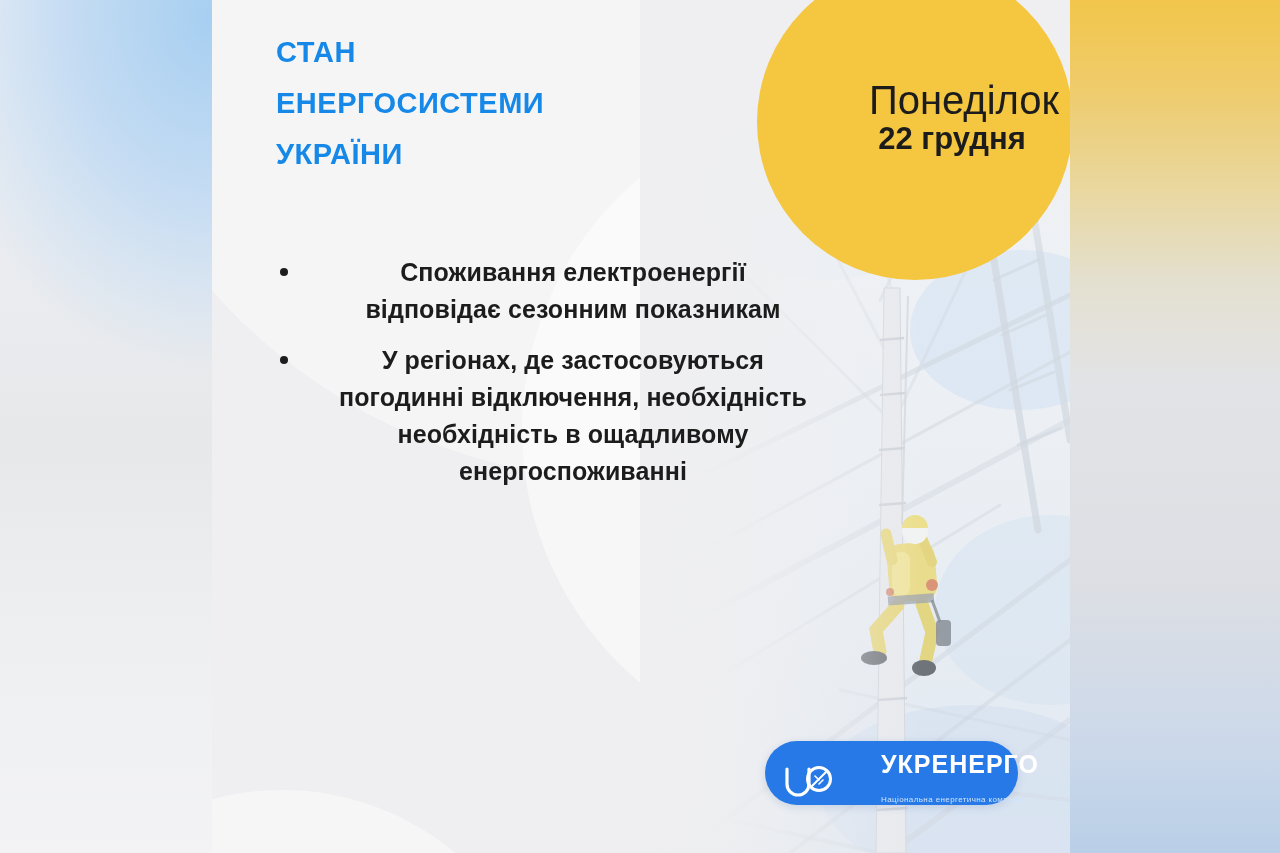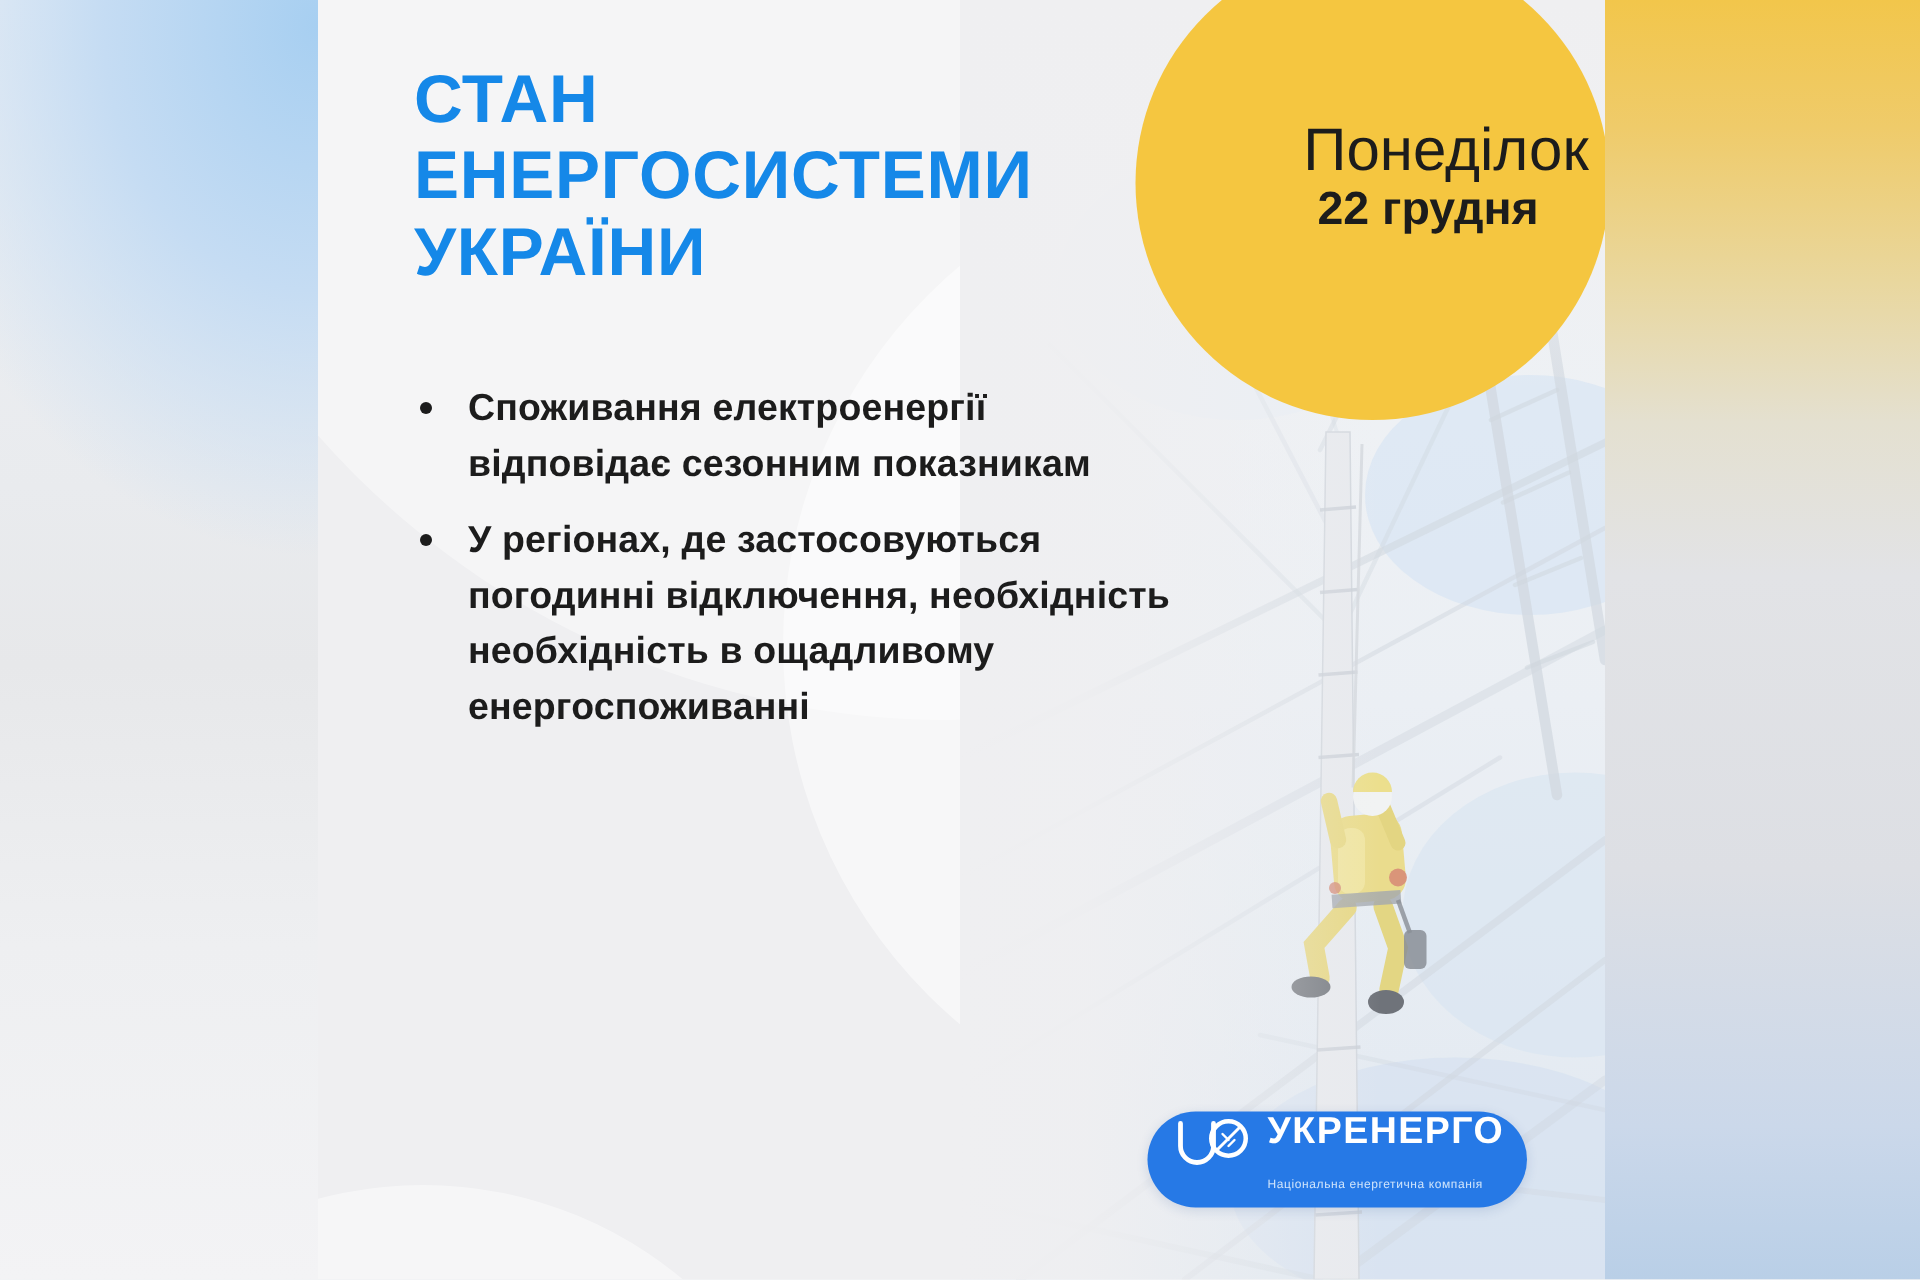--- a/index.html
+++ b/index.html
@@ -52,38 +52,39 @@
   .date-text{
     position:absolute;left:50%;top:118px;transform:translateX(-50%);
     margin-left:37px;width:max-content;text-align:center;color:var(--text-dark,#1C1C1C);
   }
   .weekday{font-size:40px;line-height:36px;font-weight:400;margin-left:24px;}
   .dateline{font-size:31px;line-height:38px;font-weight:700;margin-top:2px;text-align:center;}
 
   
   .content{position:absolute;left:0;top:0;width:858px;height:853px;z-index:3;}
   .title{
-    position:absolute;left:64px;top:40px;
-    font-size:45px;line-height:51px;font-weight:700;letter-spacing:0.5px;
+    position:absolute;left:64px;top:27px;
+    font-size:29px;line-height:51px;font-weight:700;letter-spacing:0.5px;
     color:var(--title-blue,#1588E8);white-space:pre-line;
   }
   .bullets{position:absolute;left:62px;top:254px;width:560px;}
   .bullet{display:grid;grid-template-columns:38px 1fr;margin-bottom:14px;}
   .dot{width:8px;height:8px;border-radius:50%;background:var(--text-dark,#1C1C1C);margin-top:14px;margin-left:6px;}
   .btxt{
     font-size:25px;line-height:37px;font-weight:700;color:var(--text-dark,#1C1C1C);
-    white-space:pre-line;letter-spacing:0.1px;
+    white-space:pre-line;letter-spacing:0.1px;text-align:center;
   }
 
   
   .logo-pill{
     position:absolute;left:553px;top:741px;width:253px;height:64px;border-radius:32px;
     background:var(--logo-blue,#2679E6);z-index:3;
-    display:flex;align-items:flex-start;padding-left:16px;box-sizing:border-box;
+    display:flex;align-items:flex-end;padding-left:16px;box-sizing:border-box;
     box-shadow:0 2px 8px rgba(30,70,140,0.15);
+    gap:36px;
   }
   .logo-icon{flex:0 0 auto;margin-right:10px;}
   .logo-text{display:flex;flex-direction:column;}
   .logo-name{color:#ffffff;font-weight:700;font-size:25px;line-height:26px;letter-spacing:1px;}
   .logo-tagline{color:#cfe4fb;font-size:8px;line-height:10px;letter-spacing:0.4px;margin-top:18px;white-space:nowrap;}
 </style>
 </head>
 <body>
 
 <div class="canvas">

